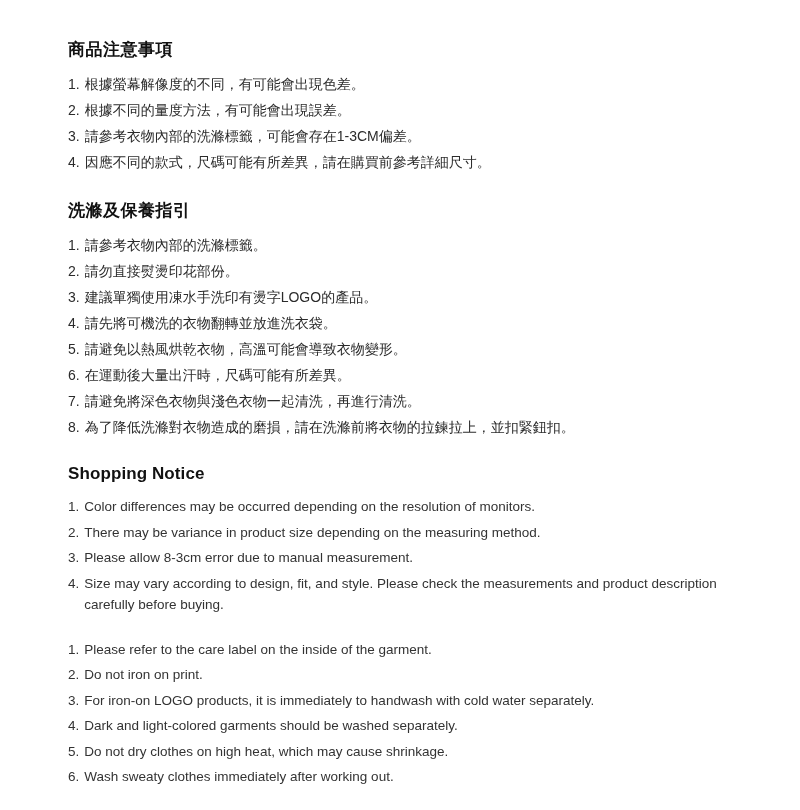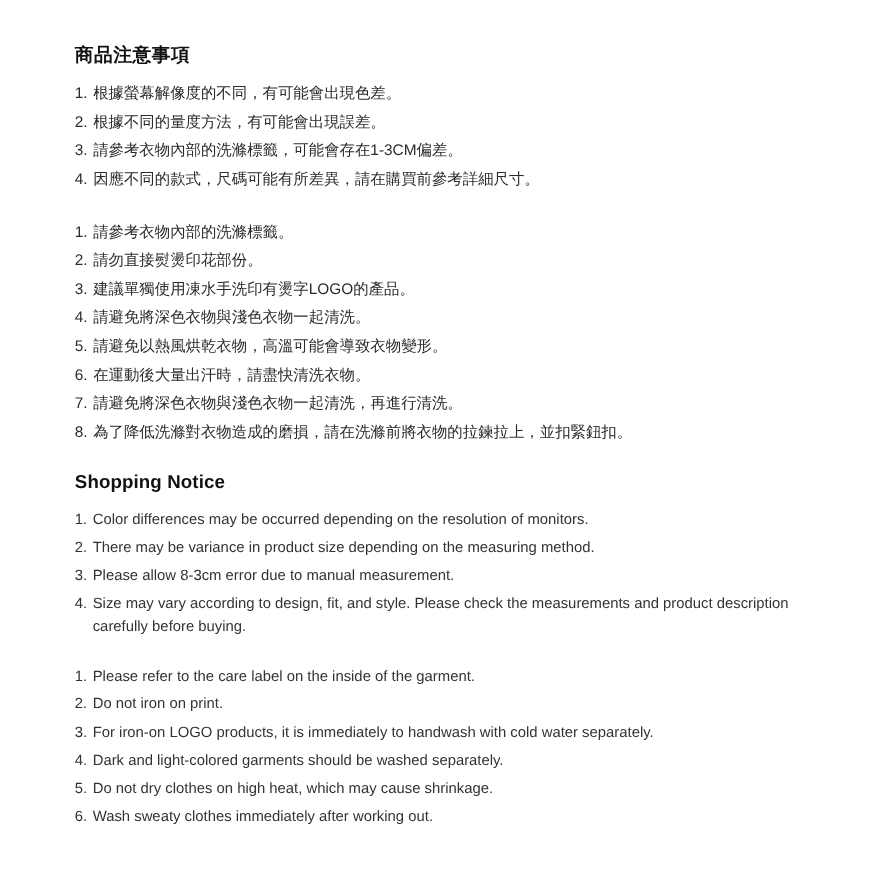--- a/index.html
+++ b/index.html
@@ -95,44 +95,45 @@
         <span class="txt">請參考衣物內部的洗滌標籤，可能會存在1-3CM偏差。</span>
       </li>
       <li>
         <span class="num">4.</span>
         <span class="txt">因應不同的款式，尺碼可能有所差異，請在購買前參考詳細尺寸。</span>
       </li>
     </ol>
   </div>
 
   <div class="section">
+    <h2 class="heading-cjk">洗滌及保養指引</h2>
     <ol class="list cjk">
       <li>
         <span class="num">1.</span>
         <span class="txt">請參考衣物內部的洗滌標籤。</span>
       </li>
       <li>
         <span class="num">2.</span>
         <span class="txt">請勿直接熨燙印花部份。</span>
       </li>
       <li>
         <span class="num">3.</span>
         <span class="txt">建議單獨使用凍水手洗印有燙字LOGO的產品。</span>
       </li>
       <li>
         <span class="num">4.</span>
-        <span class="txt">請避免將深色衣物與淺色衣物一起清洗。</span>
+        <span class="txt">請先將可機洗的衣物翻轉並放進洗衣袋。</span>
       </li>
       <li>
         <span class="num">5.</span>
         <span class="txt">請避免以熱風烘乾衣物，高溫可能會導致衣物變形。</span>
       </li>
       <li>
         <span class="num">6.</span>
-        <span class="txt">在運動後大量出汗時，請盡快清洗衣物。</span>
+        <span class="txt">在運動後大量出汗時，尺碼可能有所差異。</span>
       </li>
       <li>
         <span class="num">7.</span>
         <span class="txt">請避免將深色衣物與淺色衣物一起清洗，再進行清洗。</span>
       </li>
       <li>
         <span class="num">8.</span>
         <span class="txt">為了降低洗滌對衣物造成的磨損，請在洗滌前將衣物的拉鍊拉上，並扣緊鈕扣。</span>
       </li>
     </ol>

